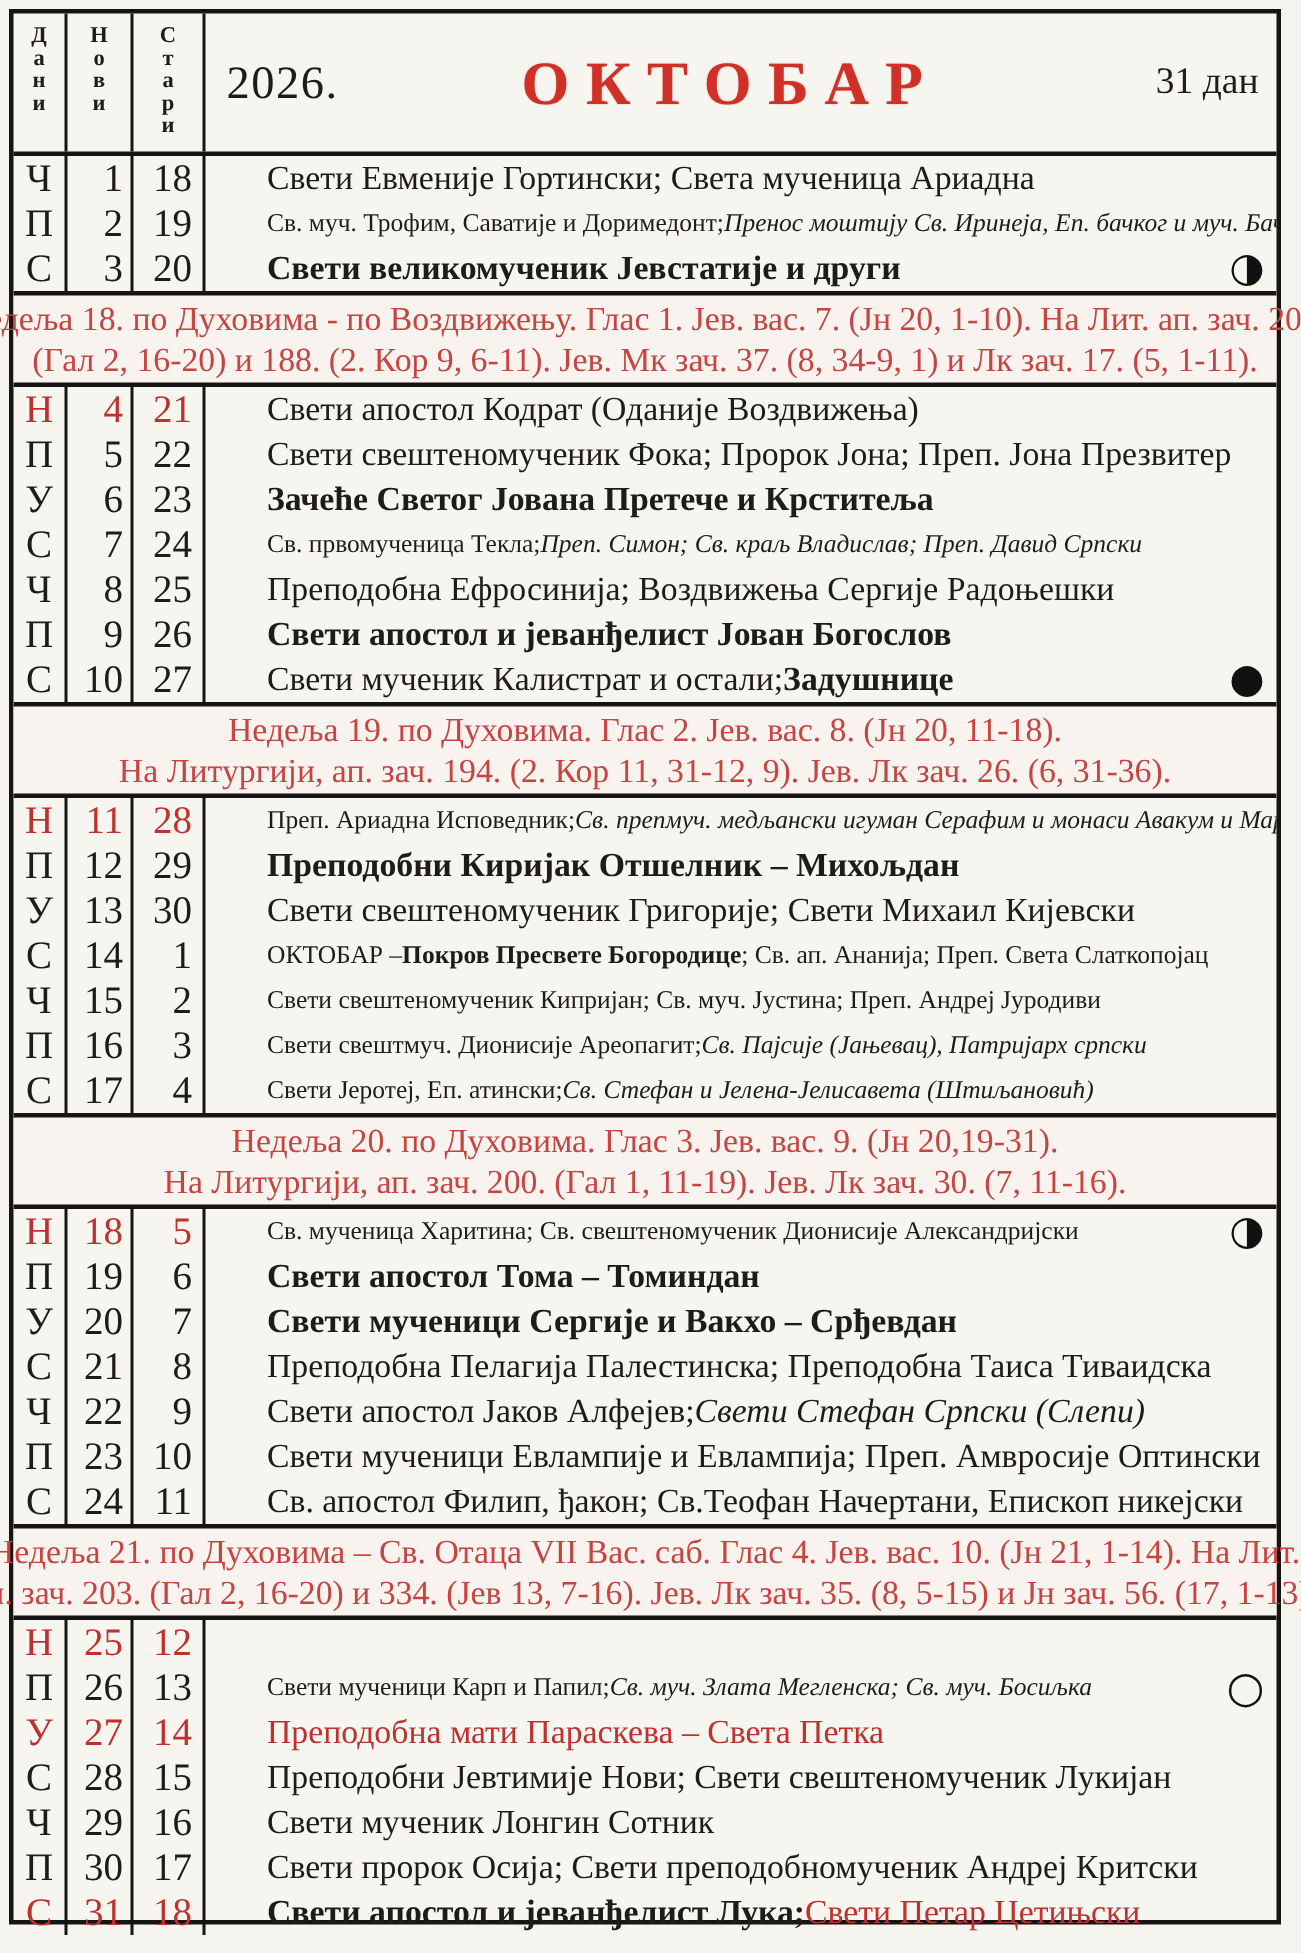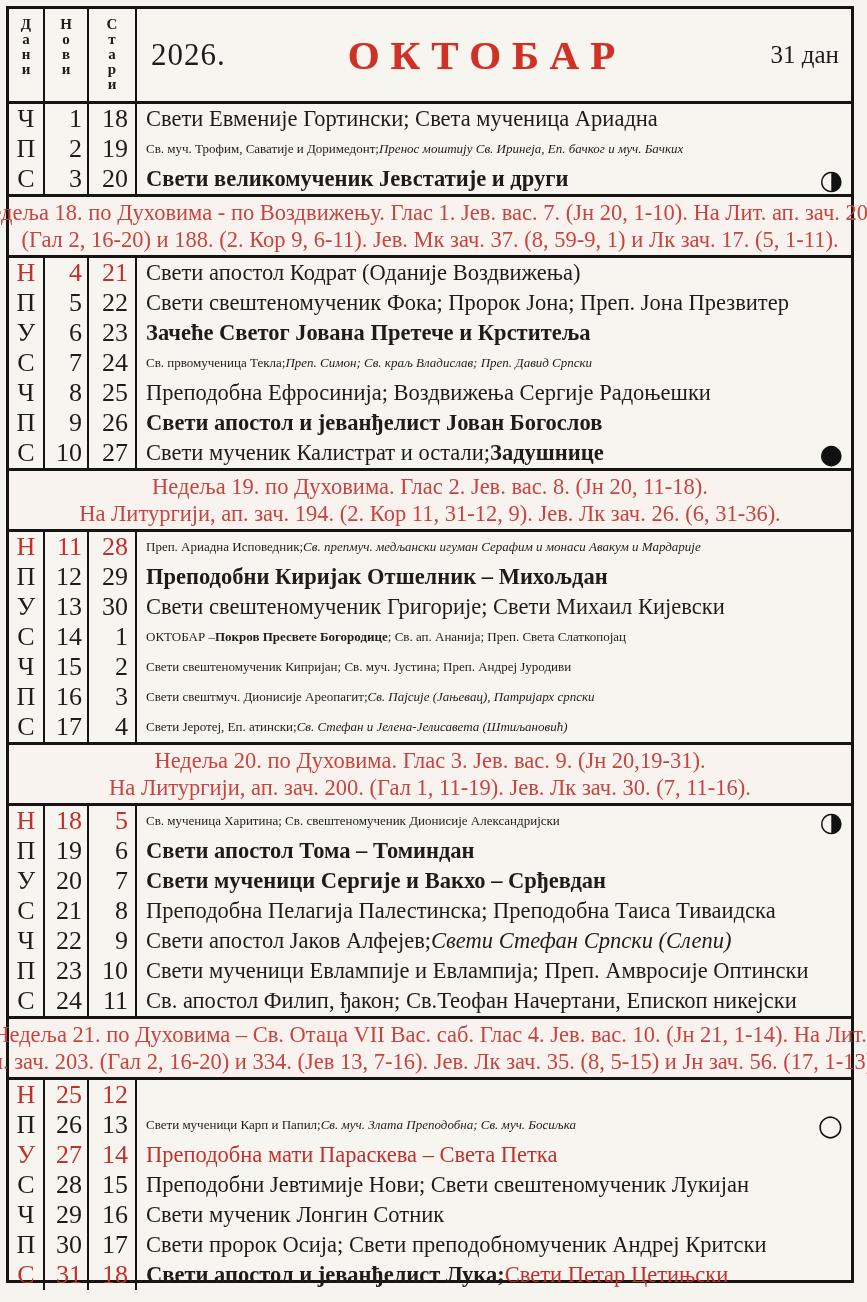--- a/index.html
+++ b/index.html
@@ -31,22 +31,22 @@
     text-shadow:0 0 1px rgba(208,49,39,.5);
   }
   .hdr-days{margin-left:auto;font-size:25px;margin-right:12px;}
   
   .grp{display:flex;flex-direction:column;}
   .row{flex:1;display:flex;align-items:center;position:relative;min-height:0;}
   .c{box-sizing:border-box;height:100%;display:flex;align-items:center;border-right:2px solid #171513;}
   .c-day{width:36px;justify-content:center;font-size:26px;}
   .c-new{width:44px;justify-content:flex-end;padding-right:5px;font-size:26px;}
   .c-old{width:48px;justify-content:flex-end;padding-right:7px;font-size:26px;}
-  .c-txt{flex:1;border-right:none;padding-left:9px;padding-right:40px;font-size:22.5px;white-space:nowrap;overflow:hidden;}
-  .row.small .c-txt{font-size:13px;}
+  .c-txt{flex:1;border-right:none;padding-left:9px;padding-right:40px;font-size:22.5px;white-space:nowrap;overflow:hidden;margin-left:32px;}
+  .row.small .c-txt{font-size:17px;}
   .red{color:#c0312d;}
   .b{font-weight:bold;}
   .i{font-style:italic;}
   .moon{
     position:absolute;right:8px;top:50%;transform:translateY(-50%);
     font-family:"DejaVu Sans",sans-serif;font-size:27px;line-height:1;color:#111;
   }
   
   .band{
     flex:0 0 58px;border-top:3px solid #171513;border-bottom:3px solid #171513;
@@ -125,21 +125,21 @@
             <div class="c c-new">3</div>
             <div class="c c-old">20</div>
             <div class="c c-txt">
               <span class="b ">Свети великомученик Јевстатије и други</span>
             </div>
             <span class="moon">◑</span>
           </div>
         </div>
         <div class="band">
           <div>Недеља 18. по Духовима - по Воздвижењу. Глас 1. Јев. вас. 7. (Јн 20, 1-10). На Лит. ап. зач. 203.</div>
-          <div>(Гал 2, 16-20) и 188. (2. Кор 9, 6-11). Јев. Мк зач. 37. (8, 59-9, 1) и Лк зач. 17. (5, 1-11).</div>
+          <div>(Гал 2, 16-20) и 188. (2. Кор 9, 6-11). Јев. Мк зач. 37. (8, 34-9, 1) и Лк зач. 17. (5, 1-11).</div>
         </div>
         <div class="grp" style="flex: 7 1 0%;">
           <div class="row">
             <div class="c c-day red">Н</div>
             <div class="c c-new red">4</div>
             <div class="c c-old red">21</div>
             <div class="c c-txt">
               <span class="">Свети апостол Кодрат (Оданије Воздвижења)</span>
             </div>
           </div>
@@ -335,21 +335,21 @@
             <div class="c c-day red">Н</div>
             <div class="c c-new red">25</div>
             <div class="c c-old red">12</div>
           </div>
           <div class="row small">
             <div class="c c-day">П</div>
             <div class="c c-new">26</div>
             <div class="c c-old">13</div>
             <div class="c c-txt">
               <span class="">Свети мученици Карп и Папил; </span>
-              <span class="i ">Св. муч. Злата Преподобна; Св. муч. Босиљка</span>
+              <span class="i ">Св. муч. Злата Мегленска; Св. муч. Босиљка</span>
             </div>
             <span class="moon" style="font-size: 29px; font-weight: bold;">○</span>
           </div>
           <div class="row">
             <div class="c c-day red">У</div>
             <div class="c c-new red">27</div>
             <div class="c c-old red">14</div>
             <div class="c c-txt">
               <span class="red">Преподобна мати Параскева – Света Петка</span>
             </div>

